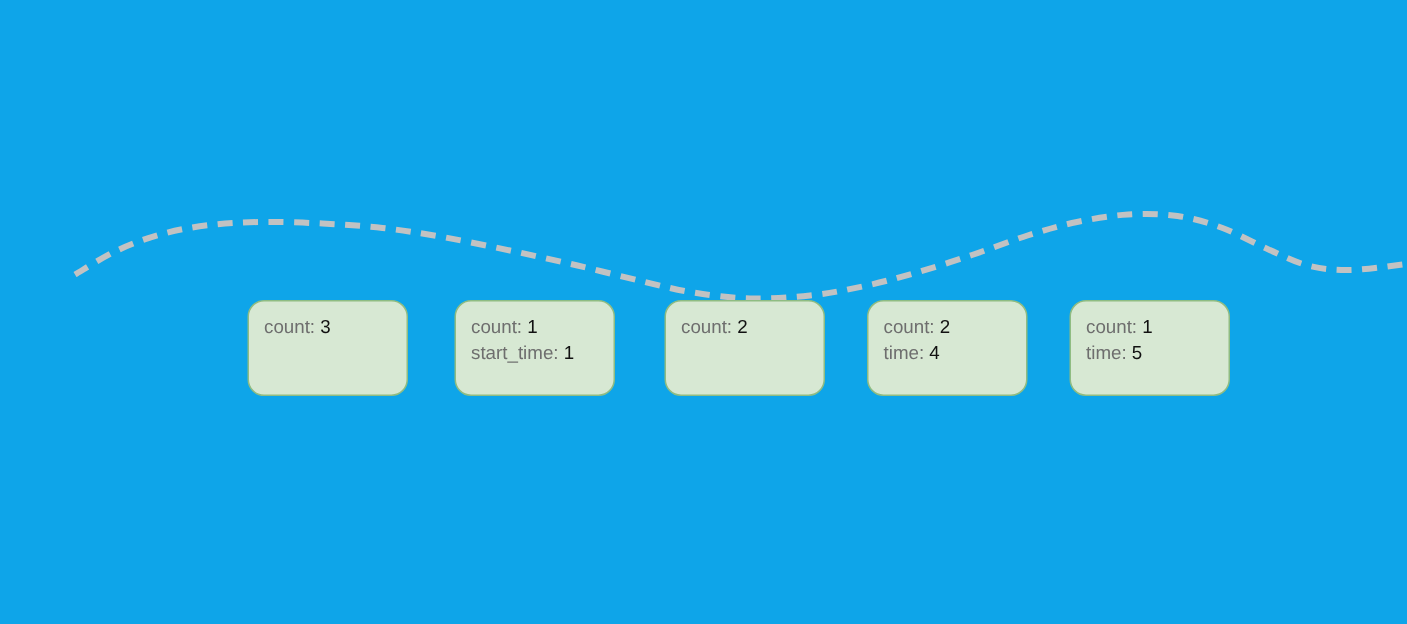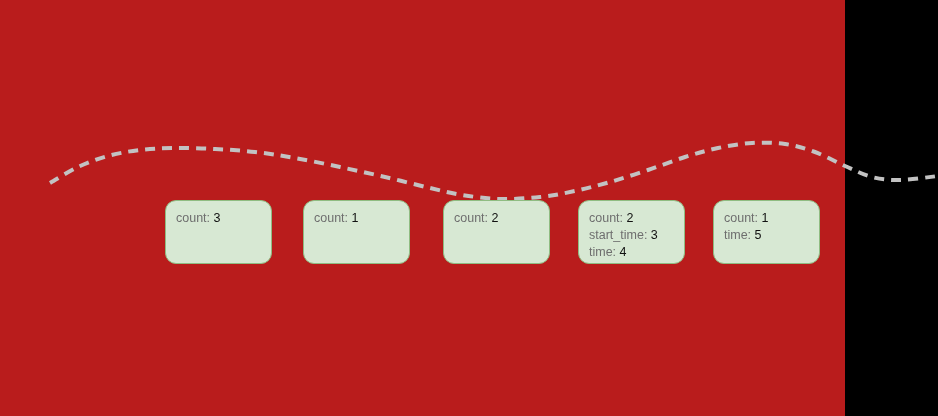--- a/index.html
+++ b/index.html
@@ -12,23 +12,23 @@
     height: 416px;
     position: relative;
     overflow: hidden;
     font-family: "Liberation Sans", sans-serif;
     background: #000000;
   }
   #stage {
     position: absolute;
     left: 0;
     top: 0;
-    width: 845px;
+    width: 938px;
     height: 416px;
-    background: #b91c1c;
+    background: #0ea5e9;
   }
   #curve-layer {
     position: absolute;
     left: 0;
     top: 0;
     width: 938px;
     height: 416px;
     pointer-events: none;
   }
   .node-box {
@@ -59,27 +59,27 @@
 <div id="stage">
   <svg id="curve-layer" viewBox="0 0 938 416" width="938" height="416" xmlns="http://www.w3.org/2000/svg">
     <path id="curve-path" fill="none" stroke="#c2c2c2" stroke-width="4" stroke-linecap="butt" stroke-dasharray="10 7" d="M 50 183 C 54.67 180.33, 68.33 171.50, 78.00 167.00 C 87.67 162.50, 97.67 158.83, 108.00 156.00 C 118.33 153.17, 128.83 151.33, 140.00 150.00 C 151.17 148.67, 162.50 148.17, 175.00 148.00 C 187.50 147.83, 201.67 148.33, 215.00 149.00 C 228.33 149.67, 241.67 150.50, 255.00 152.00 C 268.33 153.50, 280.83 155.50, 295.00 158.00 C 309.17 160.50, 325.00 163.83, 340.00 167.00 C 355.00 170.17, 370.00 173.50, 385.00 177.00 C 400.00 180.50, 417.17 185.00, 430.00 188.00 C 442.83 191.00, 450.33 193.17, 462.00 195.00 C 473.67 196.83, 487.00 198.67, 500.00 199.00 C 513.00 199.33, 527.50 198.33, 540.00 197.00 C 552.50 195.67, 563.33 193.50, 575.00 191.00 C 586.67 188.50, 597.83 185.50, 610.00 182.00 C 622.17 178.50, 635.50 174.17, 648.00 170.00 C 660.50 165.83, 673.33 160.67, 685.00 157.00 C 696.67 153.33, 706.83 150.33, 718.00 148.00 C 729.17 145.67, 740.83 143.67, 752.00 143.00 C 763.17 142.33, 774.50 142.50, 785.00 144.00 C 795.50 145.50, 805.00 148.33, 815.00 152.00 C 825.00 155.67, 835.50 161.83, 845.00 166.00 C 854.50 170.17, 862.83 174.67, 872.00 177.00 C 881.17 179.33, 889.00 180.17, 900.00 180.00 C 911.00 179.83, 931.67 176.67, 938.00 176.00"></path>
   </svg>
   <div id="boxes-layer">
       <div class="node-box" style="left: 165px; top: 200px; width: 107px; height: 64px; background: rgb(215, 232, 211); border-color: rgb(143, 188, 130);">
         <div class="node-line"><span class="node-key">count: </span><span class="node-val">3</span></div>
       </div>
       <div class="node-box" style="left: 303px; top: 200px; width: 107px; height: 64px; background: rgb(215, 232, 211); border-color: rgb(143, 188, 130);">
         <div class="node-line"><span class="node-key">count: </span><span class="node-val">1</span></div>
+        <div class="node-line"><span class="node-key">start_time: </span><span class="node-val">1</span></div>
       </div>
       <div class="node-box" style="left: 443px; top: 200px; width: 107px; height: 64px; background: rgb(215, 232, 211); border-color: rgb(143, 188, 130);">
         <div class="node-line"><span class="node-key">count: </span><span class="node-val">2</span></div>
       </div>
       <div class="node-box" style="left: 578px; top: 200px; width: 107px; height: 64px; background: rgb(215, 232, 211); border-color: rgb(143, 188, 130);">
         <div class="node-line"><span class="node-key">count: </span><span class="node-val">2</span></div>
-        <div class="node-line"><span class="node-key">start_time: </span><span class="node-val">3</span></div>
         <div class="node-line"><span class="node-key">time: </span><span class="node-val">4</span></div>
       </div>
       <div class="node-box" style="left: 713px; top: 200px; width: 107px; height: 64px; background: rgb(215, 232, 211); border-color: rgb(143, 188, 130);">
         <div class="node-line"><span class="node-key">count: </span><span class="node-val">1</span></div>
         <div class="node-line"><span class="node-key">time: </span><span class="node-val">5</span></div>
       </div>
     </div>
 </div>
 
 </body></html>

